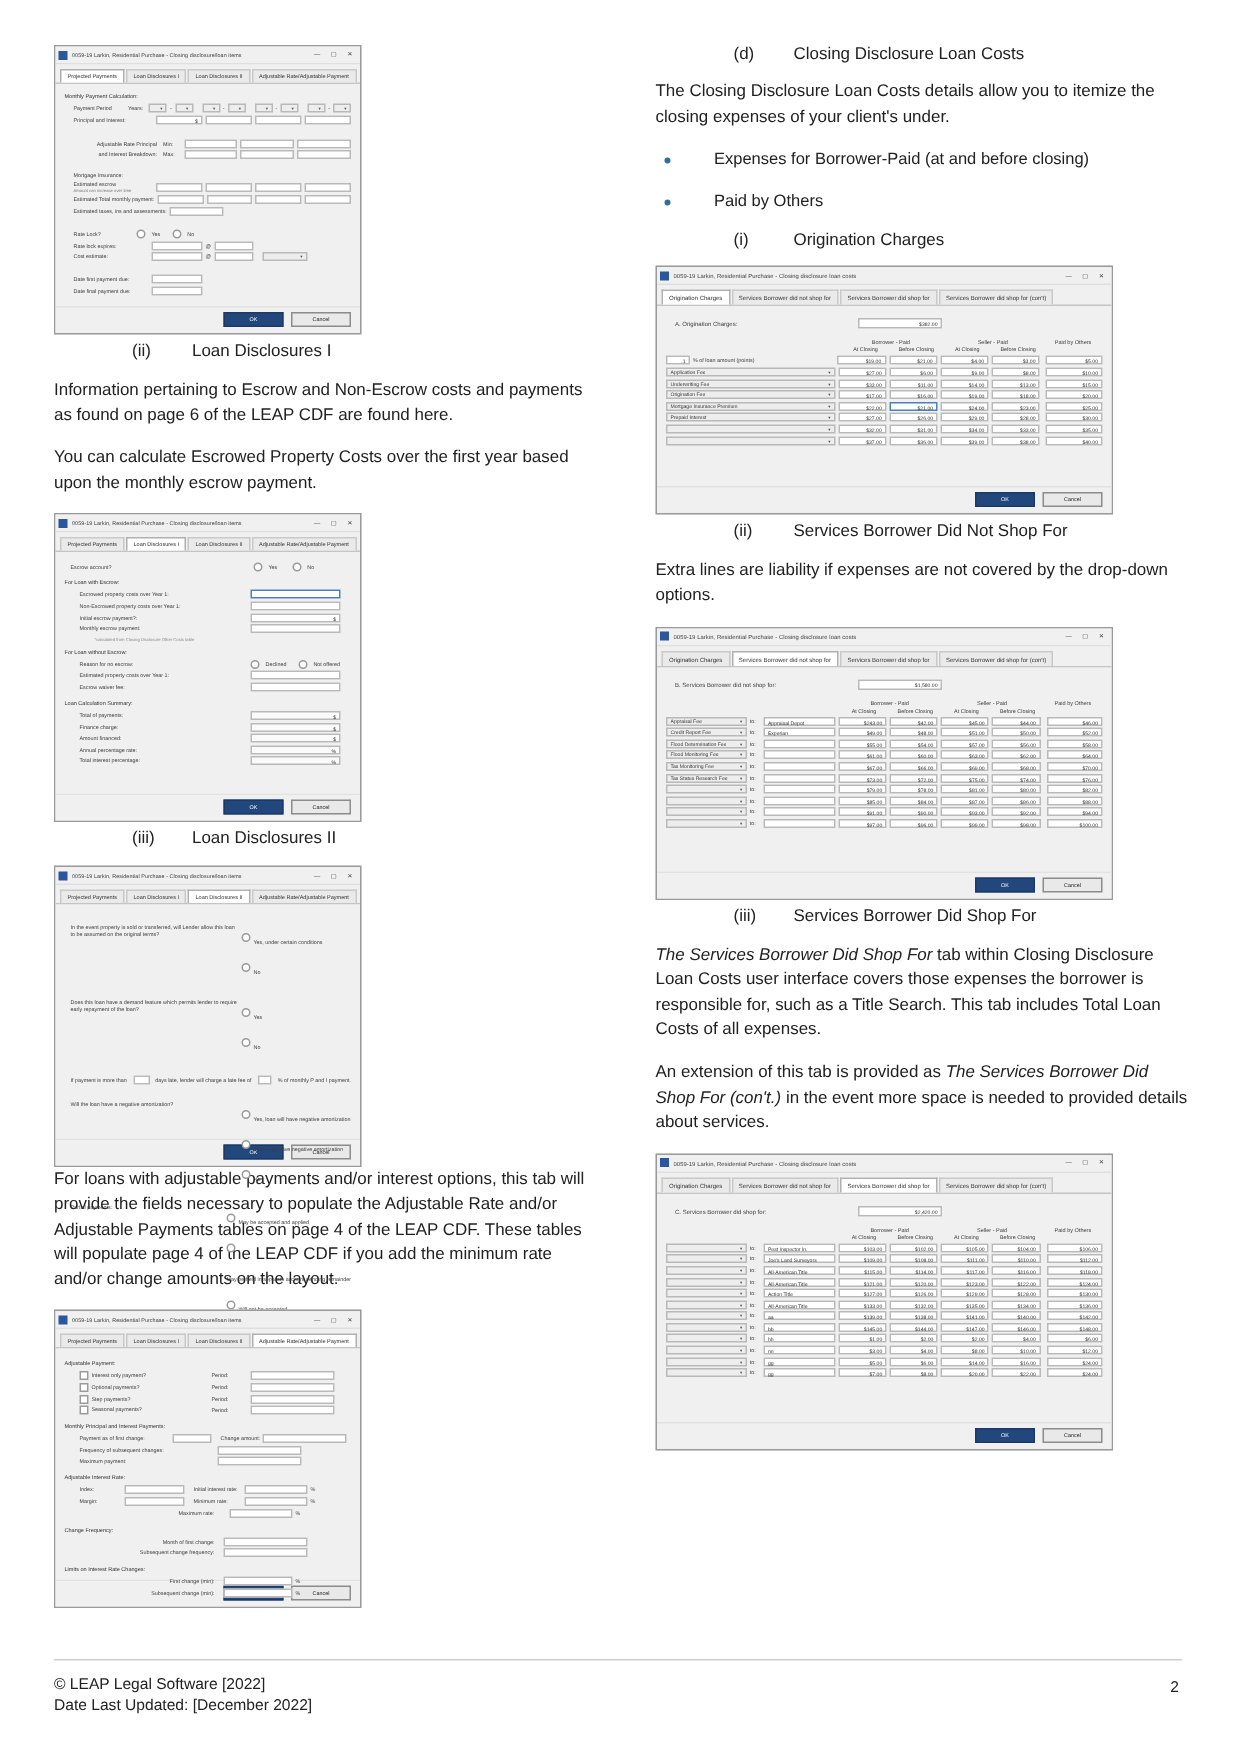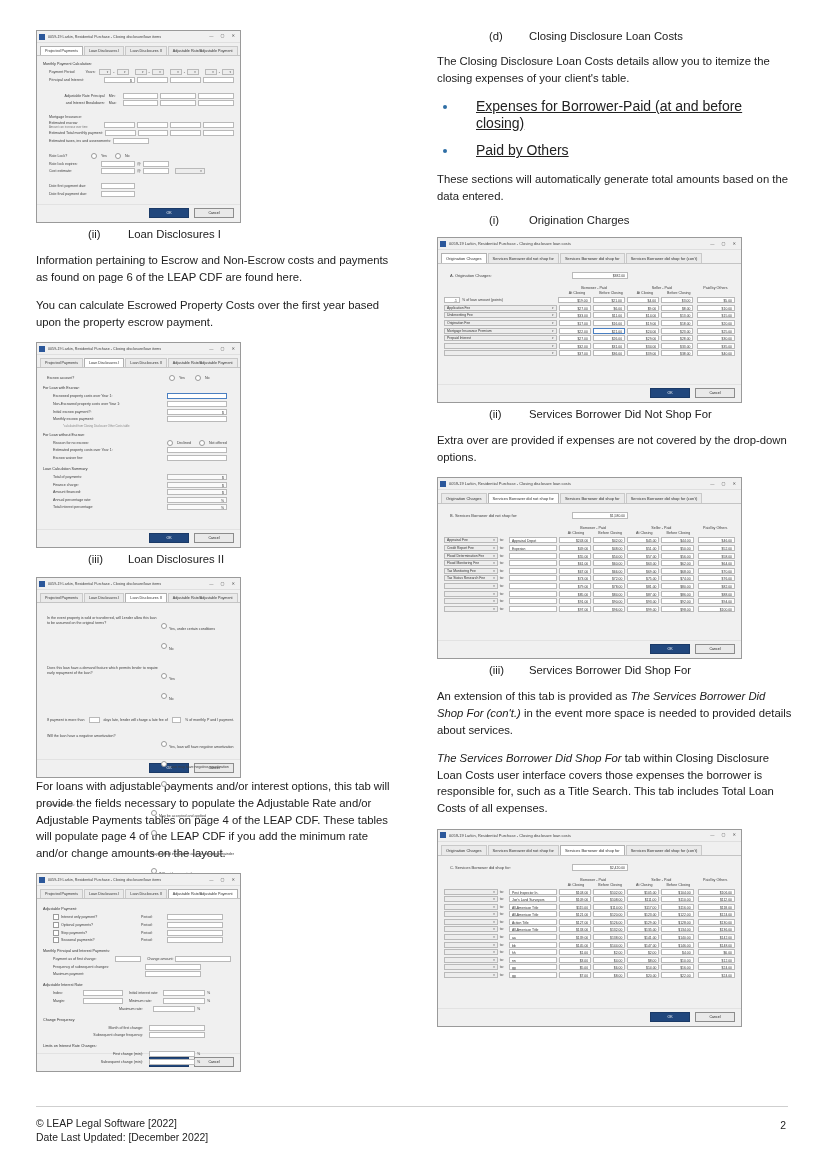--- a/index.html
+++ b/index.html
@@ -9,21 +9,21 @@
   .col-left{left:36px;}
   .col-right{left:437px;}
   p.body{font-size:11.3px;line-height:16.6px;margin:0 0 12px 0;color:#212121;text-align:left;}
   p.body.tight{margin-bottom:10px;}
   .heading{font-size:11.3px;color:#212121;margin:0 0 11px 0;display:flex;}
   .heading .num{display:inline-block;width:92px;text-align:left;padding-left:52px;box-sizing:border-box;}
   .heading .txt{}
   .caption{font-size:11.3px;color:#212121;margin:5px 0 12px 0;display:flex;}
   .caption .num{display:inline-block;width:92px;text-align:left;padding-left:52px;box-sizing:border-box;}
   ul.bullets{margin:0 0 12px 0;padding:0;list-style:none;}
-  ul.bullets li{font-size:14px;line-height:16.6px;margin:0 0 11px 0;padding-left:39px;position:relative;color:#212121;text-decoration:underline;}
+  ul.bullets li{font-size:11px;line-height:16.6px;margin:0 0 11px 0;padding-left:39px;position:relative;color:#212121;}
   ul.bullets li:before{content:"";position:absolute;left:6px;top:7px;width:4px;height:4px;border-radius:50%;background:#2f6ea5;}
   i.it{font-style:italic;}
 
   
   .win{border:1px solid #9a9a9a;background:#f0f0f0;box-sizing:border-box;font-family:"Liberation Sans",sans-serif;position:relative;}
   .win .tb{height:11px;background:#f0f0f0;border-bottom:1px solid #dfdfdf;display:flex;align-items:center;padding:0 2px;}
   .win .tb .ico{width:6px;height:6px;background:#2b579a;margin-right:3px;flex:0 0 auto;}
   .win .tb .ttl{font-size:3.6px;color:#3a3a3a;white-space:nowrap;overflow:hidden;flex:1 1 auto;letter-spacing:.05px;}
   .win .tb .btns{display:flex;gap:7px;align-items:center;padding-right:3px;}
   .win .tb .btns span{font-size:4.2px;color:#444;line-height:1;}
@@ -206,21 +206,21 @@
         <div class="btn">Cancel</div>
       </div>
     </div>
 
     <div class="caption">
       <span class="num">(ii)</span>
       <span class="txt">Loan Disclosures I</span>
     </div>
 
     <p class="body">Information pertaining to Escrow and Non-Escrow costs and payments as found on page 6 of the LEAP CDF are found here.</p>
-    <p class="body">You can calculate Escrowed Property Costs over the first year based upon the property escrow payment.</p>
+    <p class="body">You can calculate Escrowed Property Costs over the first year based upon the monthly escrow payment.</p>
 
     <div class="win" style="width:205px;">
       <div class="tb">
         <span class="ico"></span>
         <span class="ttl">0059-19 Larkin, Residential Purchase - Closing disclosure/loan items</span>
         <span class="btns">
           <span>—</span>
           <span>▢</span>
           <span>✕</span>
         </span>
@@ -501,28 +501,27 @@
 
   </div>
 
   <div class="col col-right">
 
     <div class="heading">
       <span class="num">(d)</span>
       <span class="txt">Closing Disclosure Loan Costs</span>
     </div>
 
-    <p class="body">The Closing Disclosure Loan Costs details allow you to itemize the closing expenses of your client's table.</p>
+    <p class="body">The Closing Disclosure Loan Costs details allow you to itemize the closing expenses of your client's under.</p>
 
     <ul class="bullets">
       <li>Expenses for Borrower-Paid (at and before closing)</li>
       <li>Paid by Others</li>
     </ul>
 
-    <p class="body tight">These sections will automatically generate total amounts based on the data entered.</p>
 
     <div class="heading">
       <span class="num">(i)</span>
       <span class="txt">Origination Charges</span>
     </div>
 
 
     <div class="win" style="width:305px;">
       <div class="tb">
         <span class="ico"></span>
@@ -737,21 +736,21 @@
         <div class="btn pri">OK</div>
         <div class="btn">Cancel</div>
       </div>
     </div>
 
     <div class="caption">
       <span class="num">(ii)</span>
       <span class="txt">Services Borrower Did Not Shop For</span>
     </div>
 
-    <p class="body">Extra over are provided if expenses are not covered by the drop-down options.</p>
+    <p class="body">Extra lines are liability if expenses are not covered by the drop-down options.</p>
 
     <div class="win" style="width:305px;">
       <div class="tb">
         <span class="ico"></span>
         <span class="ttl" style="font-size:3.9px;">0059-19 Larkin, Residential Purchase - Closing disclosure loan costs</span>
         <span class="btns">
           <span>—</span>
           <span>▢</span>
           <span>✕</span>
         </span>
@@ -1039,23 +1038,23 @@
         <div class="btn pri">OK</div>
         <div class="btn">Cancel</div>
       </div>
     </div>
 
     <div class="caption">
       <span class="num">(iii)</span>
       <span class="txt">Services Borrower Did Shop For</span>
     </div>
 
+    <p class="body"><i class="it">The Services Borrower Did Shop For</i><span> tab within Closing Disclosure Loan Costs user interface covers those expenses the borrower is responsible for, such as a Title Search. This tab includes Total Loan Costs of all expenses.</span></p>
+
     <p class="body"><span>An extension of this tab is provided as </span><i class="it">The Services Borrower Did Shop For (con't.)</i><span> in the event more space is needed to provided details about services.</span></p>
-
-    <p class="body"><i class="it">The Services Borrower Did Shop For</i><span> tab within Closing Disclosure Loan Costs user interface covers those expenses the borrower is responsible for, such as a Title Search. This tab includes Total Loan Costs of all expenses.</span></p>
 
     <div class="win" style="width:305px;">
       <div class="tb">
         <span class="ico"></span>
         <span class="ttl" style="font-size:3.9px;">0059-19 Larkin, Residential Purchase - Closing disclosure loan costs</span>
         <span class="btns">
           <span>—</span>
           <span>▢</span>
           <span>✕</span>
         </span>

